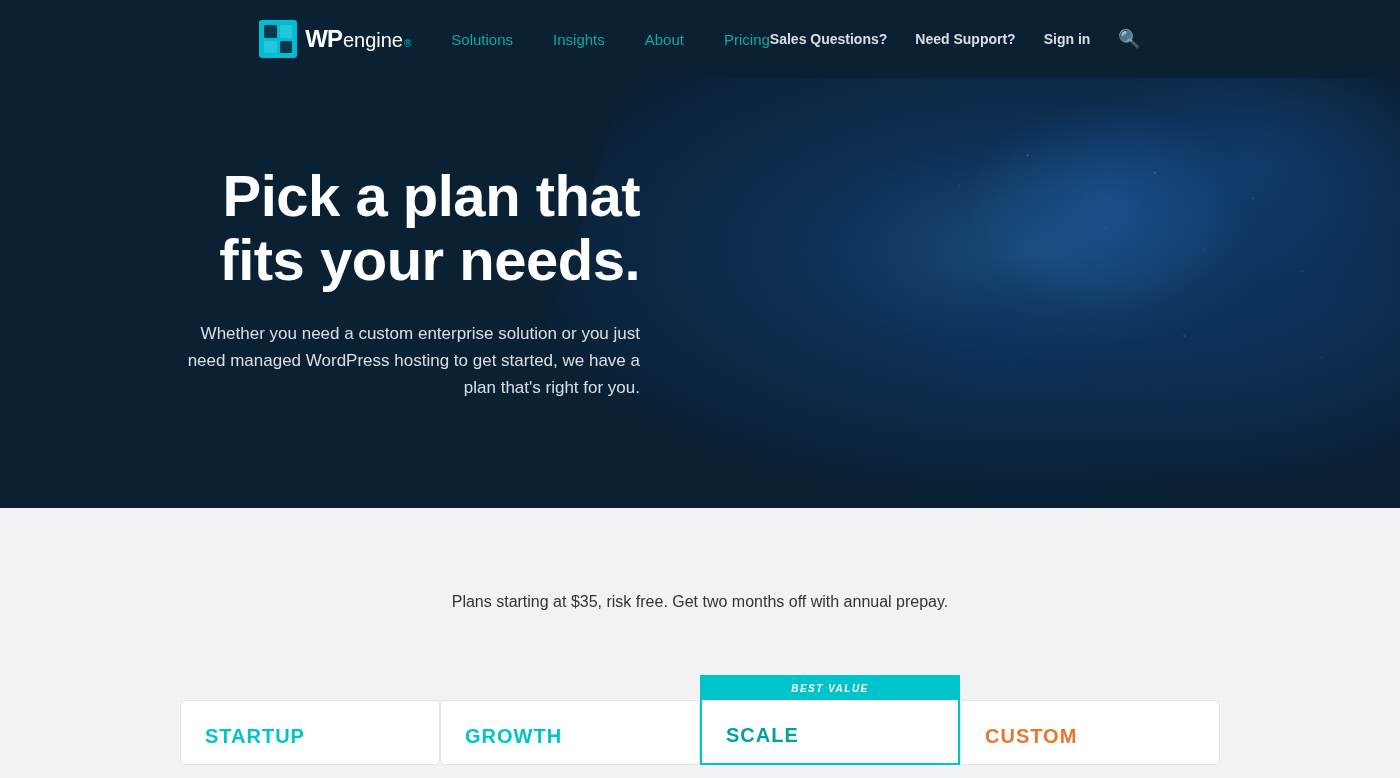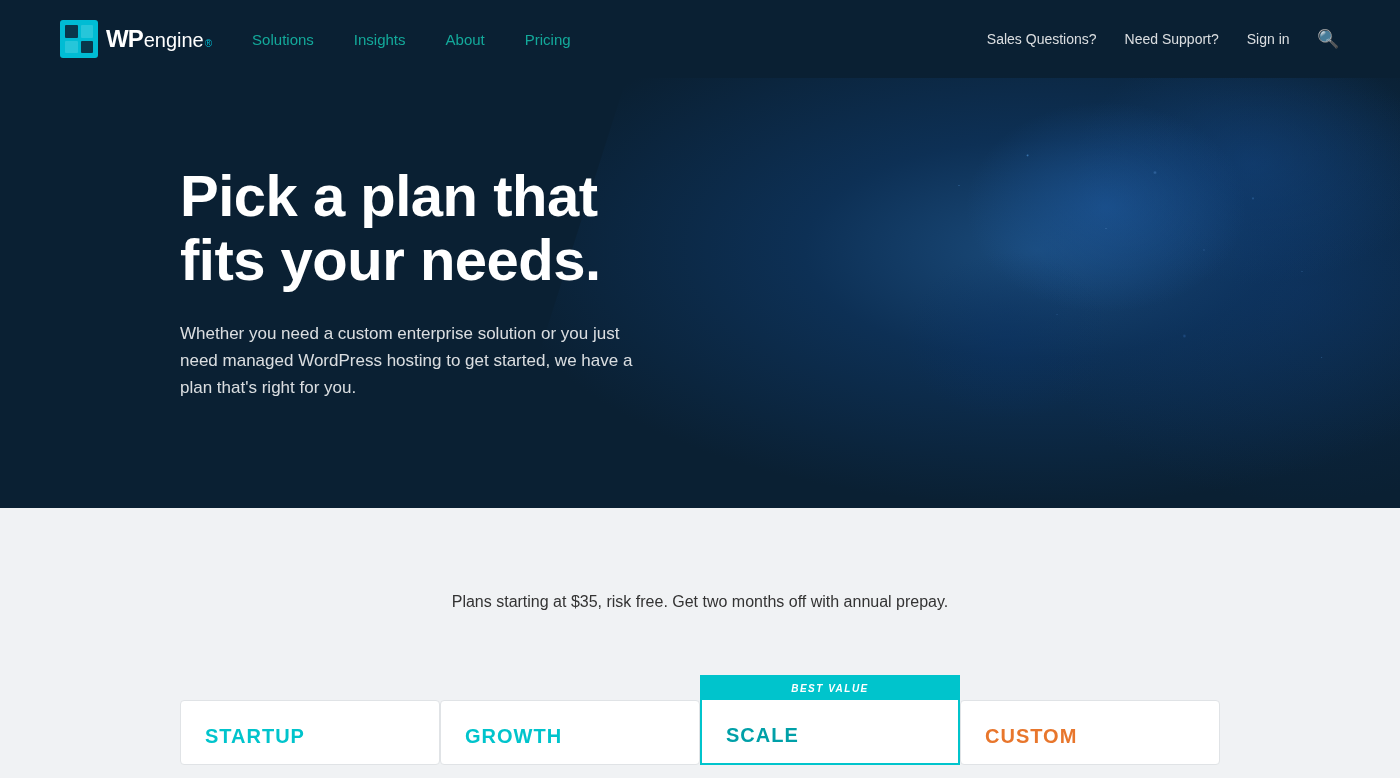--- a/index.html
+++ b/index.html
@@ -3,21 +3,21 @@
   <meta charset="utf-8">
   <style>
     * { margin: 0; padding: 0; box-sizing: border-box; }
     body { font-family: -apple-system, BlinkMacSystemFont, 'Segoe UI', sans-serif; width: 1400px; overflow-x: hidden; }
 
     
     nav {
       background-color: #0a2033;
       display: flex;
       align-items: center;
-      justify-content: space-between;
+      justify-content: center;
       padding: 0 60px;
       height: 78px;
       position: relative;
       z-index: 10;
     }
     .nav-left { display: flex; align-items: center; gap: 40px; }
     .nav-right { display: flex; align-items: center; gap: 28px; }
 
     .nav-link {
       color: #14b8a6;
@@ -25,21 +25,21 @@
       font-size: 15px;
       font-weight: 400;
       cursor: pointer;
       opacity: 0.9;
     }
 
     .nav-right-link {
       color: #ffffff;
       text-decoration: none;
       font-size: 14px;
-      font-weight: 400;
+      font-weight: 700;
       cursor: pointer;
       opacity: 0.85;
     }
 
     .search-icon {
       color: #ffffff;
       font-size: 18px;
       cursor: pointer;
       opacity: 0.85;
     }
@@ -94,20 +94,21 @@
         radial-gradient(circle 1px at 65% 55%, rgba(80,140,210,0.3) 0%, transparent 100%),
         radial-gradient(circle 2px at 78% 60%, rgba(60,120,200,0.4) 0%, transparent 100%),
         radial-gradient(circle 1px at 92% 65%, rgba(90,160,230,0.3) 0%, transparent 100%);
     }
 
     .hero-content {
       position: relative;
       z-index: 2;
       padding: 60px 60px 80px 180px;
       max-width: 700px;
+      text-align: right;
     }
 
     .hero-title {
       color: #ffffff;
       font-size: 58px;
       font-weight: 800;
       line-height: 1.1;
       margin-bottom: 28px;
       letter-spacing: -0.5px;
     }

